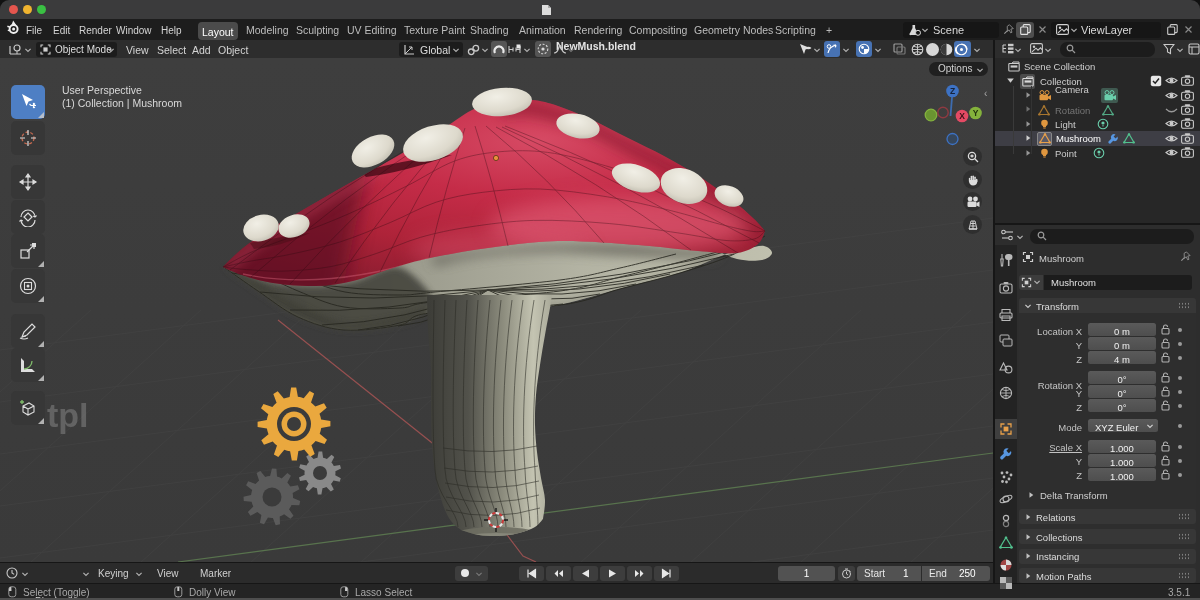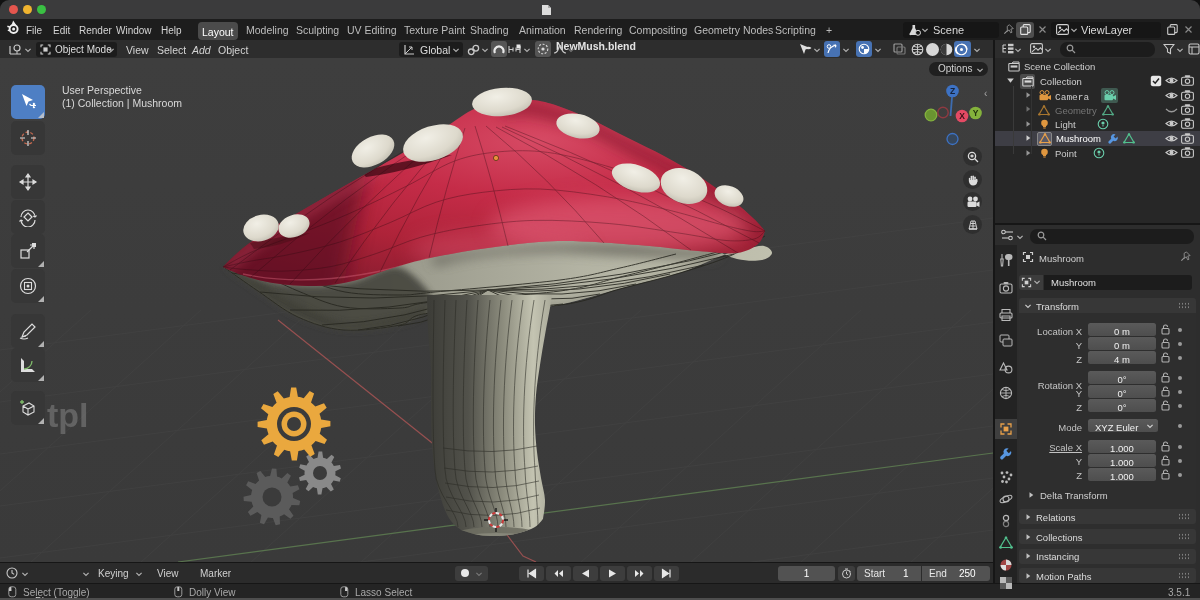--- a/index.html
+++ b/index.html
@@ -98,21 +98,21 @@
 <svg class="abs" style="left:40px;top:44px" width="11" height="11" viewBox="0 0 11 11">
       <path d="M1 3.2 V1 H3.2 M7.8 1 H10 V3.2 M10 7.8 V10 H7.8 M3.2 10 H1 V7.8" fill="none" stroke="#d0d0d0" stroke-width="1.1"></path>
       <rect x="3.4" y="3.4" width="4.2" height="4.2" fill="#d0d0d0"></rect>
     </svg>
 <div class="txt" style="left:55px;top:44px;color:#dedede;font-size:10px;">Object Mode</div>
 <svg class="abs" style="left:107px;top:45.5px" width="8" height="8" viewBox="0 0 8 8">
       <path d="M1.4 2.9 L4 5.5 L6.6 2.9" fill="none" stroke="#b0b0b0" stroke-width="1.2"></path>
     </svg>
 <div class="txt" style="left:126px;top:44px;color:#d4d4d4;font-size:10.5px;">View</div>
 <div class="txt" style="left:157px;top:44px;color:#d4d4d4;font-size:10.5px;">Select</div>
-<div class="txt" style="left:192px;top:44px;color:#d4d4d4;font-size:10.5px;font-style:italic;">Add</div>
+<div class="txt" style="left:192px;top:44px;color:#d4d4d4;font-size:10.5px;">Add</div>
 <div class="txt" style="left:218px;top:44px;color:#d4d4d4;font-size:10.5px;">Object</div>
 <div class="abs" style="left:399px;top:41.5px;width:64px;height:15px;background:#1c1c1c;border-radius:3px;"></div>
 <svg class="abs" style="left:403px;top:43.5px" width="12" height="12" viewBox="0 0 12 12">
       <path d="M2 1 V10 H11" stroke="#c9c9c9" stroke-width="1.2" fill="none"></path>
       <path d="M2 10 L9 3 M9 3 L9 6 M9 3 L6 3" stroke="#c9c9c9" stroke-width="1" fill="none"></path>
     </svg>
 <div class="txt" style="left:420px;top:44px;color:#dedede;font-size:10.5px;">Global</div>
 <svg class="abs" style="left:452px;top:45.5px" width="8" height="8" viewBox="0 0 8 8">
       <path d="M1.4 2.9 L4 5.5 L6.6 2.9" fill="none" stroke="#b0b0b0" stroke-width="1.2"></path>
     </svg>
@@ -559,21 +559,21 @@
     </svg>
 <svg class="abs" style="left:1024px;top:91px" width="8" height="8" viewBox="0 0 8 8">
       <path d="M2.5 1.3 L6.3 4 L2.5 6.7 Z" fill="#969696"></path>
     </svg>
 <svg class="abs" style="left:1038px;top:90px" width="13" height="11" viewBox="0 0 13 11">
       <circle cx="4" cy="2.6" r="2" fill="none" stroke="#e0973f" stroke-width="1"></circle>
       <circle cx="9" cy="2.6" r="2" fill="none" stroke="#e0973f" stroke-width="1"></circle>
       <rect x="1.5" y="4.8" width="8.5" height="5.5" rx="1" fill="#e0973f"></rect>
       <path d="M10 6.5 L13 5 V10 L10 8.5 Z" fill="#e0973f"></path>
     </svg>
-<div class="t9" style="left:1055px;top:92px;color:#cdcdcd;font-family:Liberation Mono, monospace;">Camera</div>
+<div class="t9" style="left:1055px;top:84px;color:#cdcdcd;">Camera</div>
 <div class="abs" style="left:1101px;top:88px;width:17px;height:15px;background:#3f5950;border-radius:2px;"></div>
 <svg class="abs" style="left:1103px;top:90px" width="13" height="11" viewBox="0 0 13 11">
       <circle cx="4" cy="2.6" r="2" fill="none" stroke="#6acfac" stroke-width="1"></circle>
       <circle cx="9" cy="2.6" r="2" fill="none" stroke="#6acfac" stroke-width="1"></circle>
       <rect x="1.5" y="4.8" width="8.5" height="5.5" rx="1" fill="#6acfac"></rect>
       <path d="M10 6.5 L13 5 V10 L10 8.5 Z" fill="#6acfac"></path>
     </svg>
 <svg class="abs" style="left:1165px;top:89.5px" width="13" height="11" viewBox="0 0 13 11">
       <path d="M1 5.5 Q6.5 0.8 12 5.5 Q6.5 10.2 1 5.5 Z" fill="none" stroke="#c9c9c9" stroke-width="1.1"></path>
       <circle cx="6.5" cy="5.5" r="2" fill="#c9c9c9"></circle>
@@ -585,21 +585,21 @@
     </svg>
 <svg class="abs" style="left:1024px;top:105px" width="8" height="8" viewBox="0 0 8 8">
       <path d="M2.5 1.3 L6.3 4 L2.5 6.7 Z" fill="#6f6f6f"></path>
     </svg>
 <svg class="abs" style="left:1038px;top:104.5px" width="12" height="11" viewBox="0 0 12 11">
       <path d="M6 1 L11 9.5 H1 Z" fill="none" stroke="#a8762f" stroke-width="1.2"></path>
       <circle cx="6" cy="1.4" r="1.2" fill="#a8762f"></circle>
       <circle cx="1.4" cy="9.4" r="1.2" fill="#a8762f"></circle>
       <circle cx="10.6" cy="9.4" r="1.2" fill="#a8762f"></circle>
     </svg>
-<div class="t9" style="left:1055px;top:104.5px;color:#757575;">Geometry</div>
+<div class="t9" style="left:1055px;top:104.5px;color:#757575;">Rotation</div>
 <svg class="abs" style="left:1102px;top:104.5px" width="12" height="11" viewBox="0 0 12 11">
       <path d="M6 1 L11 9.5 H1 Z" fill="none" stroke="#52a884" stroke-width="1.2"></path>
       <circle cx="6" cy="1.4" r="1.2" fill="#52a884"></circle>
       <circle cx="1.4" cy="9.4" r="1.2" fill="#52a884"></circle>
       <circle cx="10.6" cy="9.4" r="1.2" fill="#52a884"></circle>
     </svg>
 <svg class="abs" style="left:1165px;top:104.5px" width="13" height="11" viewBox="0 0 13 11">
       <path d="M1 4 Q6.5 9.5 12 4" fill="none" stroke="#999" stroke-width="1.2"></path>
     </svg>
 <svg class="abs" style="left:1181px;top:104px" width="13" height="11" viewBox="0 0 13 11">

